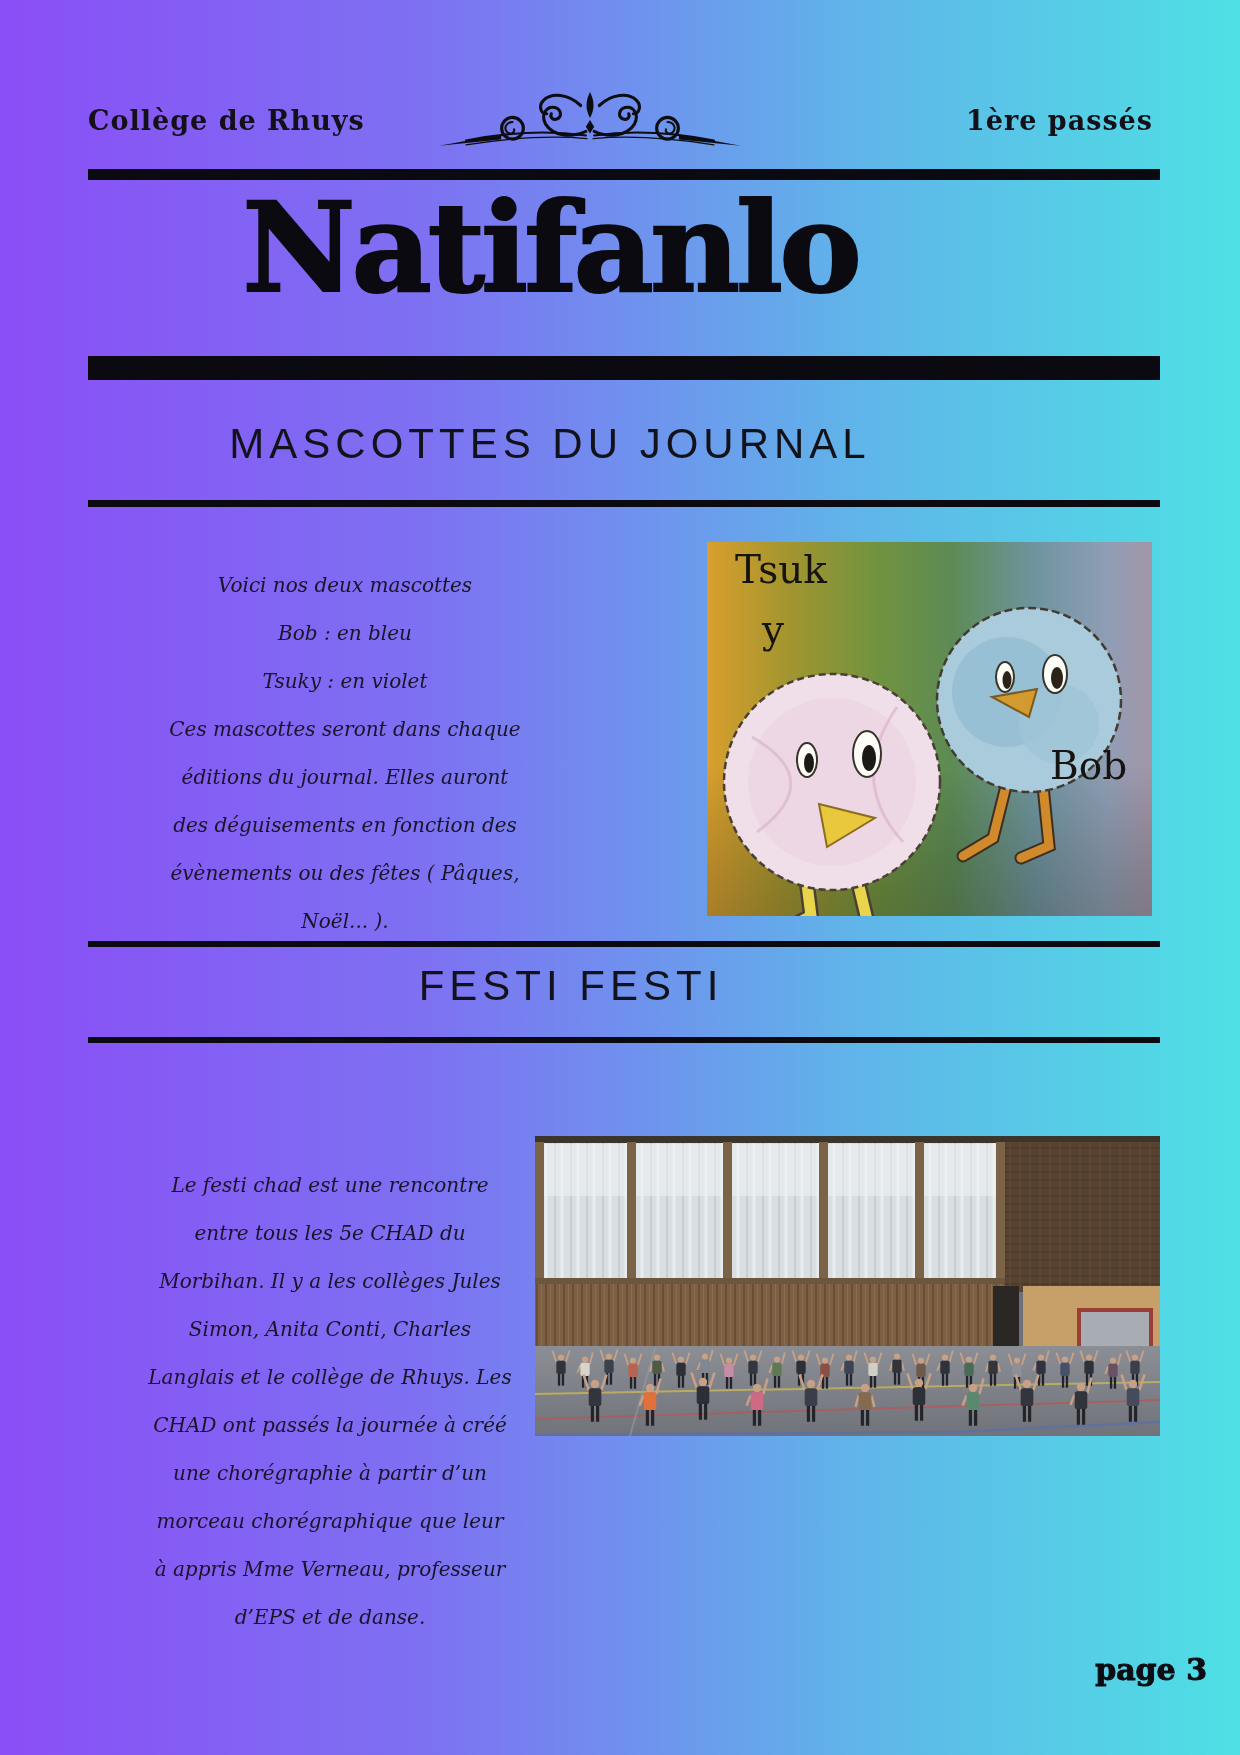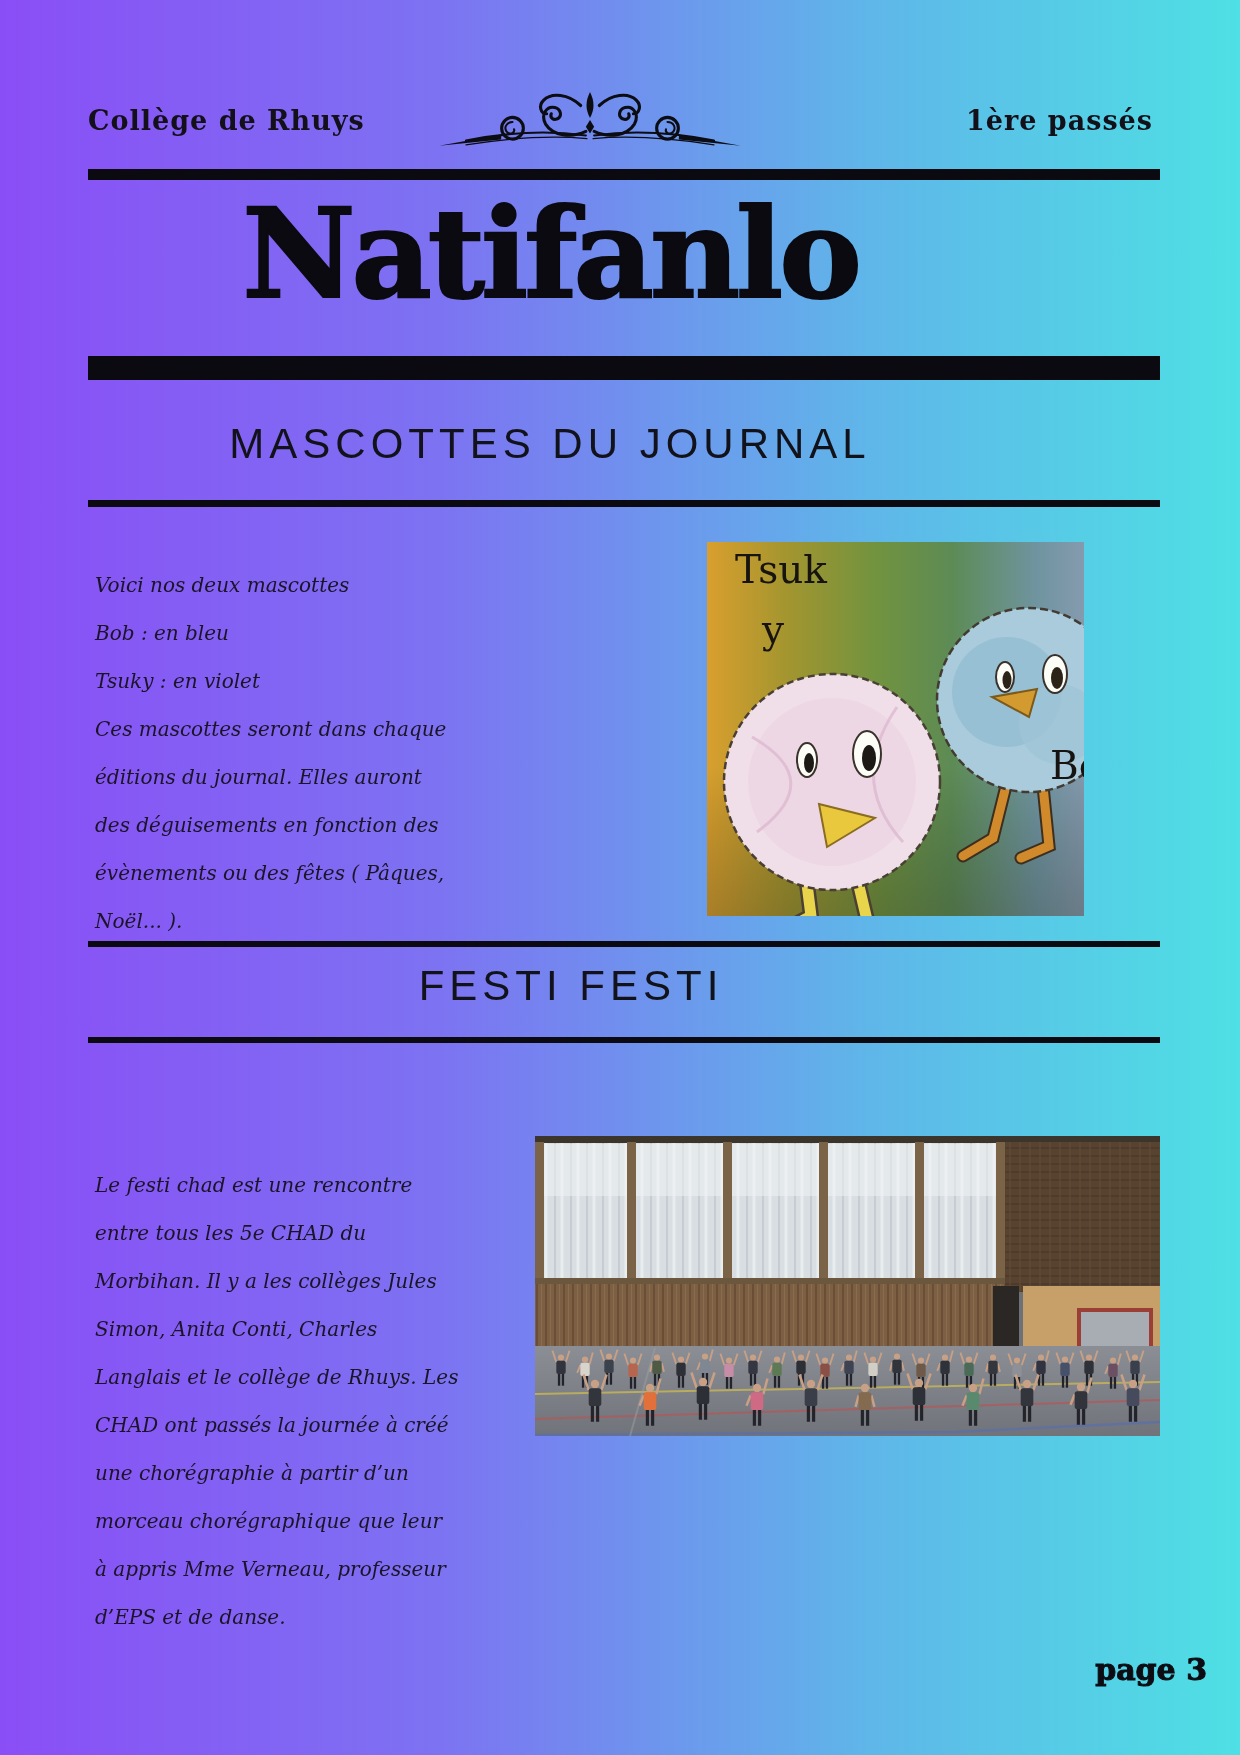--- a/index.html
+++ b/index.html
@@ -1,21 +1,21 @@
 <!DOCTYPE html>
 <html><head>
 <meta charset="utf-8">
 <style>
   html,body{margin:0;padding:0;background:#1b1b22;}
   .page{
     position:relative;width:1240px;height:1755px;overflow:hidden;
     background:linear-gradient(90deg,#8a4ef6 0%,#7d72f2 35%,#5fb6e9 70%,#4ee0e4 100%);
     font-family:"DejaVu Serif",serif;color:#14101c;
   }
-  .abs{position:absolute;}
+  .abs{position:absolute;text-align:center;}
   .rule{background:#0a0a10;}
   .hdr{font-family:"DejaVu Serif",serif;font-weight:700;font-size:27px;letter-spacing:1px;color:#13101a;white-space:nowrap;}
   .masthead{
     font-family:"DejaVu Serif",serif;font-weight:700;font-size:124px;line-height:130px;
     letter-spacing:-4px;color:#0a0a10;-webkit-text-stroke:2px #0a0a10;white-space:nowrap;
     transform:translateX(-50%);
   }
   .section-h{
     font-family:"Liberation Sans",sans-serif;font-size:42px;line-height:52px;letter-spacing:5px;
     color:#12121a;white-space:nowrap;transform:translateX(-50%);
@@ -55,36 +55,36 @@
       <g fill="#0c0c13">
         <path d="M300,14 C291,32 291,48 300,64 C309,48 309,32 300,14 Z"></path>
         <path d="M300,68 l8,13 -8,13 -8,-13 Z"></path>
         <polygon points="8,118 128,96 128,106"></polygon>
         <polygon points="592,118 472,96 472,106"></polygon>
       </g>
     </svg>
   </div>
 
   <div class="abs rule" style="left:88px;top:169px;width:1072px;height:11px;"></div>
-  <div class="abs masthead" style="left:550px;top:189px;">Natifanlo</div>
+  <div class="abs masthead" style="left:550px;top:183px;">Natifanlo</div>
   <div class="abs rule" style="left:88px;top:356px;width:1072px;height:24px;"></div>
 
   <div class="abs section-h" style="left:550px;top:418px;">MASCOTTES DU JOURNAL</div>
   <div class="abs rule" style="left:88px;top:500px;width:1072px;height:7px;"></div>
 
   <div class="abs bodytext" style="left:95px;top:561px;width:500px;">Voici nos deux mascottes
 Bob : en bleu
 Tsuky : en violet
 Ces mascottes seront dans chaque
 éditions du journal. Elles auront
 des déguisements en fonction des
 évènements ou des fêtes ( Pâques,
 Noël... ).</div>
 
-  <div class="abs photo" style="left:707px;top:542px;width:377px;height:374px;">
+  <div class="abs photo" style="left:707px;top:542px;width:445px;height:374px;">
     <svg width="445" height="374" viewBox="0 0 445 374">
       <defs>
         <linearGradient id="mbg" x1="0" y1="0" x2="1" y2="0">
           <stop offset="0" stop-color="#d99f2e"></stop>
             <stop offset=".18" stop-color="#a3952f"></stop>
           <stop offset=".38" stop-color="#71933f"></stop>
             <stop offset=".55" stop-color="#5d8b55"></stop>
           <stop offset=".74" stop-color="#6f94a0"></stop>
             <stop offset=".9" stop-color="#8f9eb5"></stop>
           <stop offset="1" stop-color="#a495a8"></stop>

